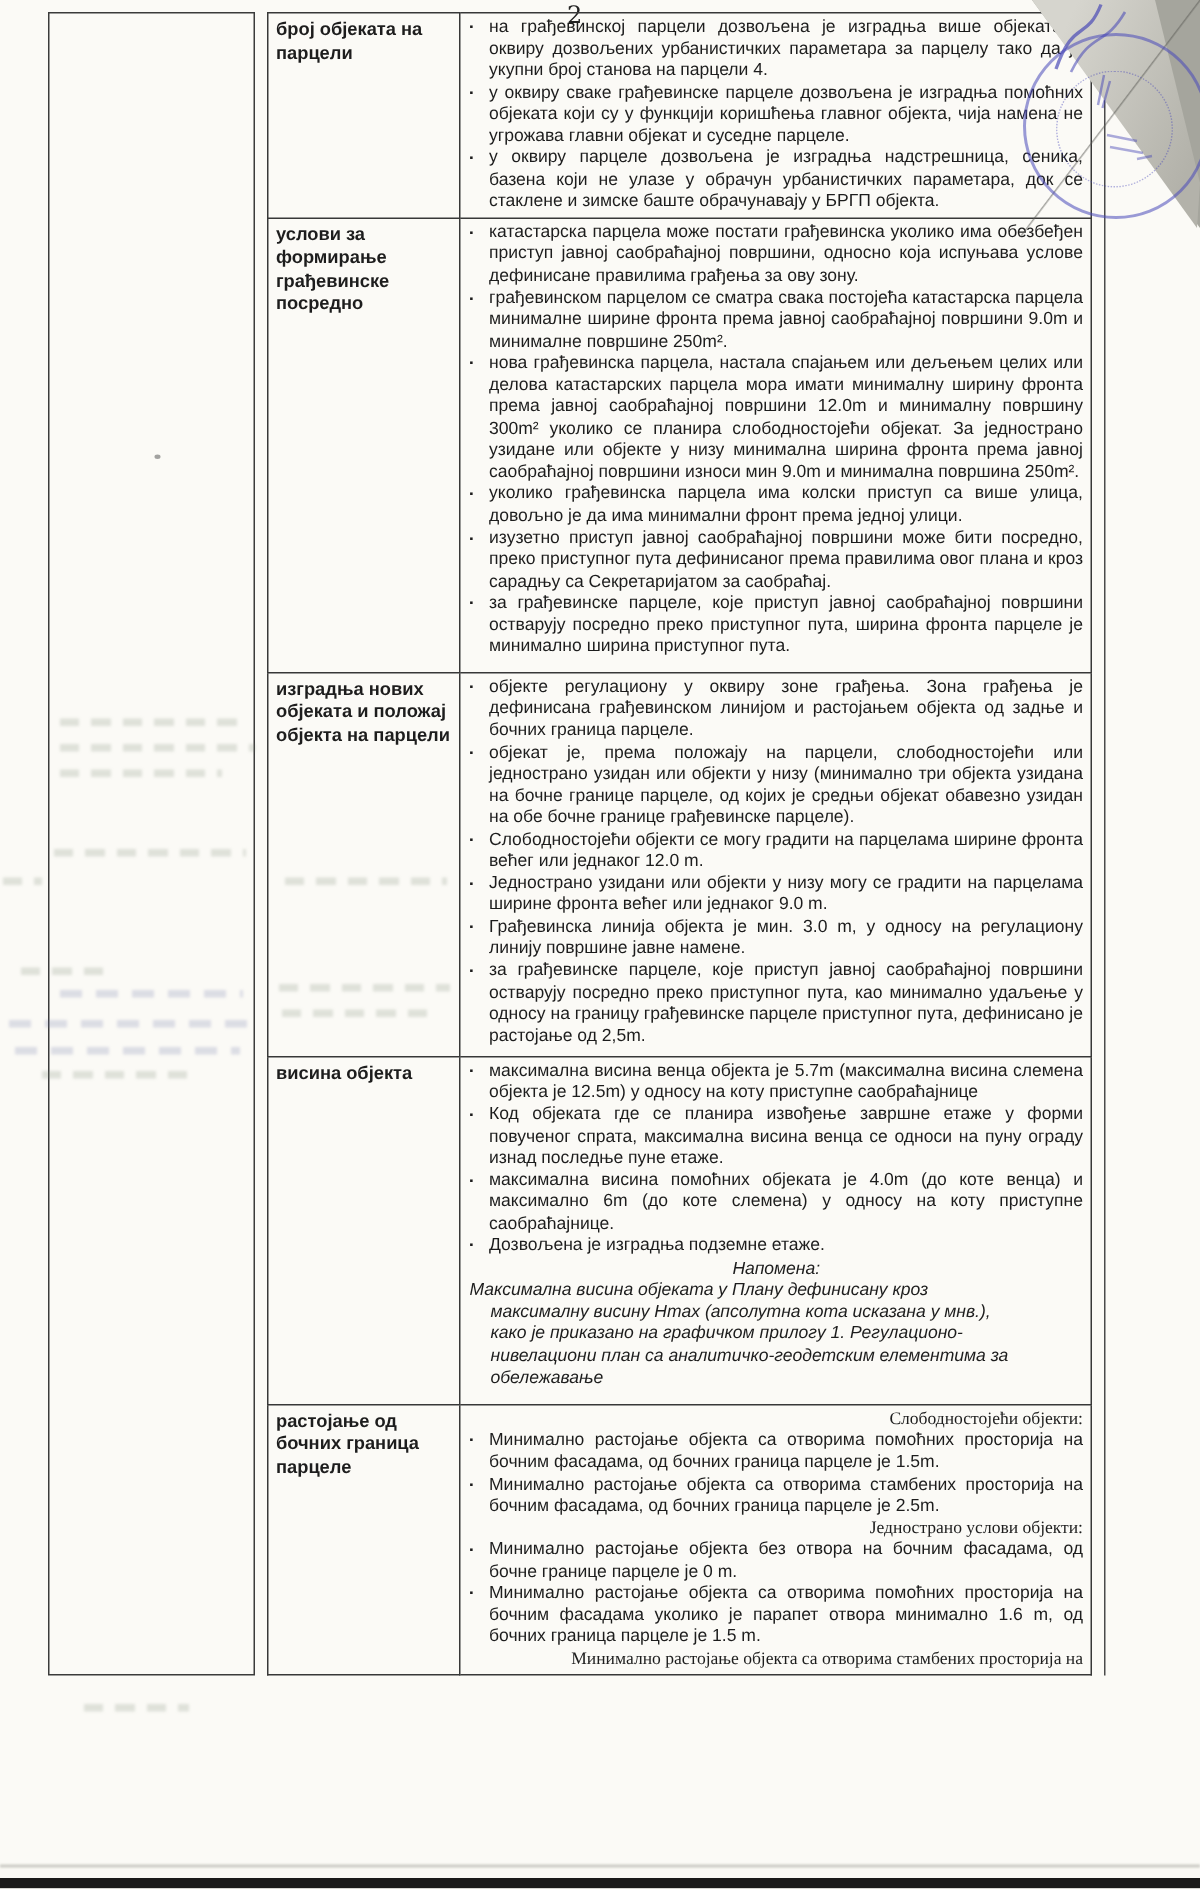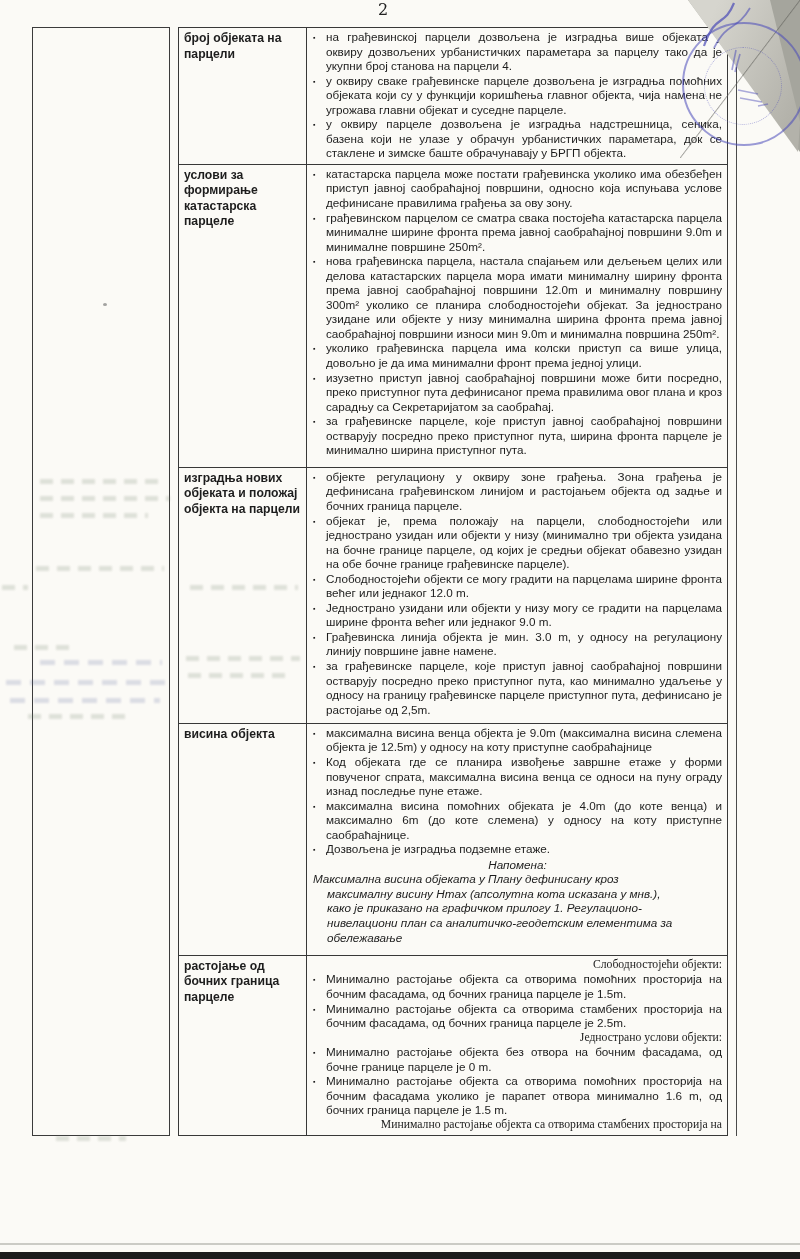--- a/index.html
+++ b/index.html
@@ -1,20 +1,20 @@
 <!DOCTYPE html>
 <html><head>
 <meta charset="utf-8">
 <style>
   html,body{margin:0;padding:0;background:#e8e8e4;}
   .page{position:relative;width:800px;height:1259px;background:#fbfaf6;overflow:hidden;
         font-family:"Liberation Sans",sans-serif;color:#1d1d1d;}
   .page-number{position:absolute;top:0px;left:378px;font-family:"DejaVu Serif",serif;
         font-size:16px;color:#222;}
-  .table-wrap{position:absolute;left:32px;top:27px;width:707px;}
+  .table-wrap{position:absolute;left:32px;top:8px;width:707px;}
   .empty-col{position:absolute;left:0;top:0;width:138px;height:100%;
         border:1.6px solid #3b3b3b;box-sizing:border-box;background:transparent;}
   .outer-right-line{position:absolute;left:704px;top:0;height:100%;width:0;
         border-left:1.6px solid #4a4a4a;}
   table.rules{position:relative;margin-left:146px;width:549px;border-collapse:collapse;
         table-layout:fixed;}
   table.rules,table.rules td{border:1.6px solid #383838;}
   td{vertical-align:top;box-sizing:border-box;}
   .col-header{width:128px;font-weight:bold;font-size:12.2px;line-height:15.5px;
         padding:3px 6px 3px 5px;}
@@ -76,21 +76,21 @@
                 <span class="marker">▪</span>
                 <span class="btxt">у оквиру сваке грађевинске парцеле дозвољена је изградња помоћних објеката који су у функцији коришћења главног објекта, чија намена не угрожава главни објекат и суседне парцеле.</span>
               </div>
               <div class="bullet-item">
                 <span class="marker">▪</span>
                 <span class="btxt">у оквиру парцеле дозвољена је изградња надстрешница, сеника, базена  који не улазе у обрачун урбанистичких параметара, док се стаклене и зимске баште обрачунавају у БРГП објекта.</span>
               </div>
             </td>
           </tr>
           <tr>
-            <td class="col-header">услови за формирање катастарска парцеле</td>
+            <td class="col-header">услови за формирање грађевинске посредно</td>
             <td class="col-content">
               <div class="bullet-item">
                 <span class="marker">▪</span>
                 <span class="btxt">катастарска парцела може постати грађевинска уколико има обезбеђен приступ јавној саобраћајној површини, односно која испуњава услове дефинисане правилима грађења за ову зону.</span>
               </div>
               <div class="bullet-item">
                 <span class="marker">▪</span>
                 <span class="btxt">грађевинском парцелом се сматра свака постојећа катастарска парцела минималне ширине фронта према јавној саобраћајној површини 9.0m и минималне површине 250m².</span>
               </div>
               <div class="bullet-item">
@@ -138,21 +138,21 @@
                 <span class="marker">▪</span>
                 <span class="btxt">за грађевинске парцеле, које приступ јавној саобраћајној површини остварују посредно преко приступног пута, као минимално удаљење у односу на границу грађевинске парцеле приступног пута, дефинисано је растојање од 2,5m.</span>
               </div>
             </td>
           </tr>
           <tr>
             <td class="col-header">висина објекта</td>
             <td class="col-content">
               <div class="bullet-item">
                 <span class="marker">▪</span>
-                <span class="btxt">максимална висина венца објекта је 9.0m (максимална висина слемена објекта је 12.5m) у односу на коту приступне саобраћајнице</span>
+                <span class="btxt">максимална висина венца објекта је 5.7m (максимална висина слемена објекта је 12.5m) у односу на коту приступне саобраћајнице</span>
               </div>
               <div class="bullet-item">
                 <span class="marker">▪</span>
                 <span class="btxt">Код објеката где се планира извођење завршне етаже у форми повученог спрата, максимална висина венца се односи на пуну ограду изнад последње пуне етаже.</span>
               </div>
               <div class="bullet-item">
                 <span class="marker">▪</span>
                 <span class="btxt">максимална висина помоћних објеката је 4.0m (до коте венца) и максимално  6m (до коте слемена) у односу на коту приступне саобраћајнице.</span>
               </div>
               <div class="bullet-item">

